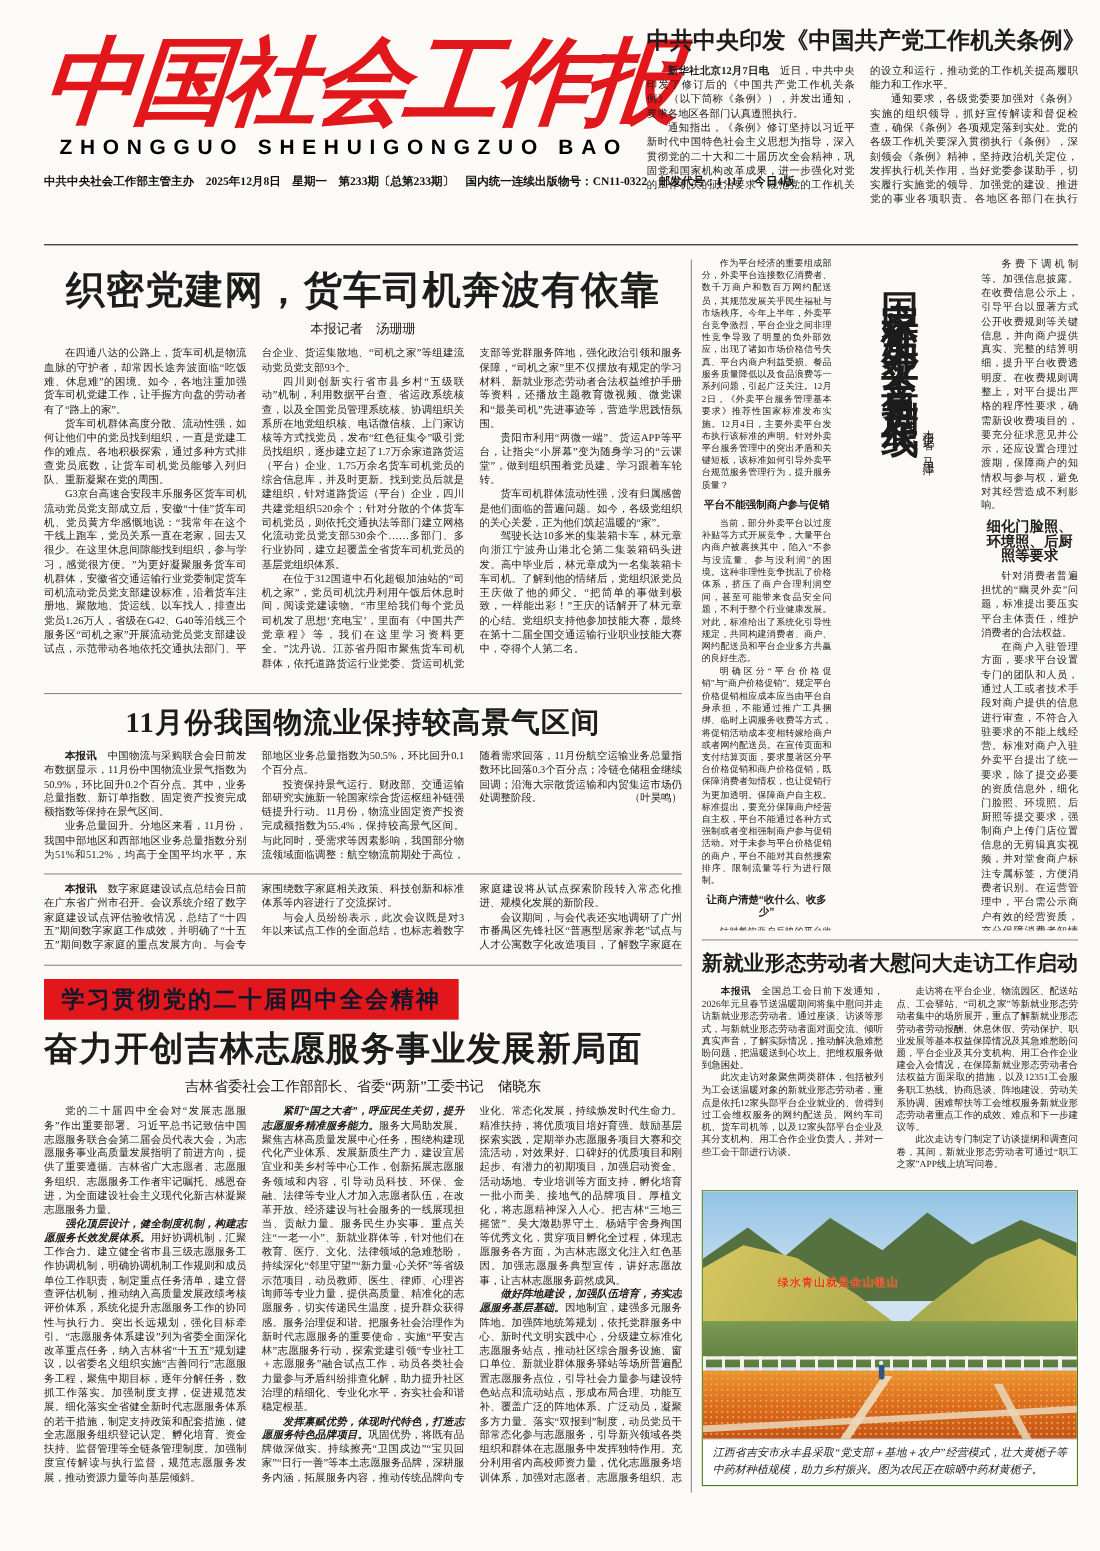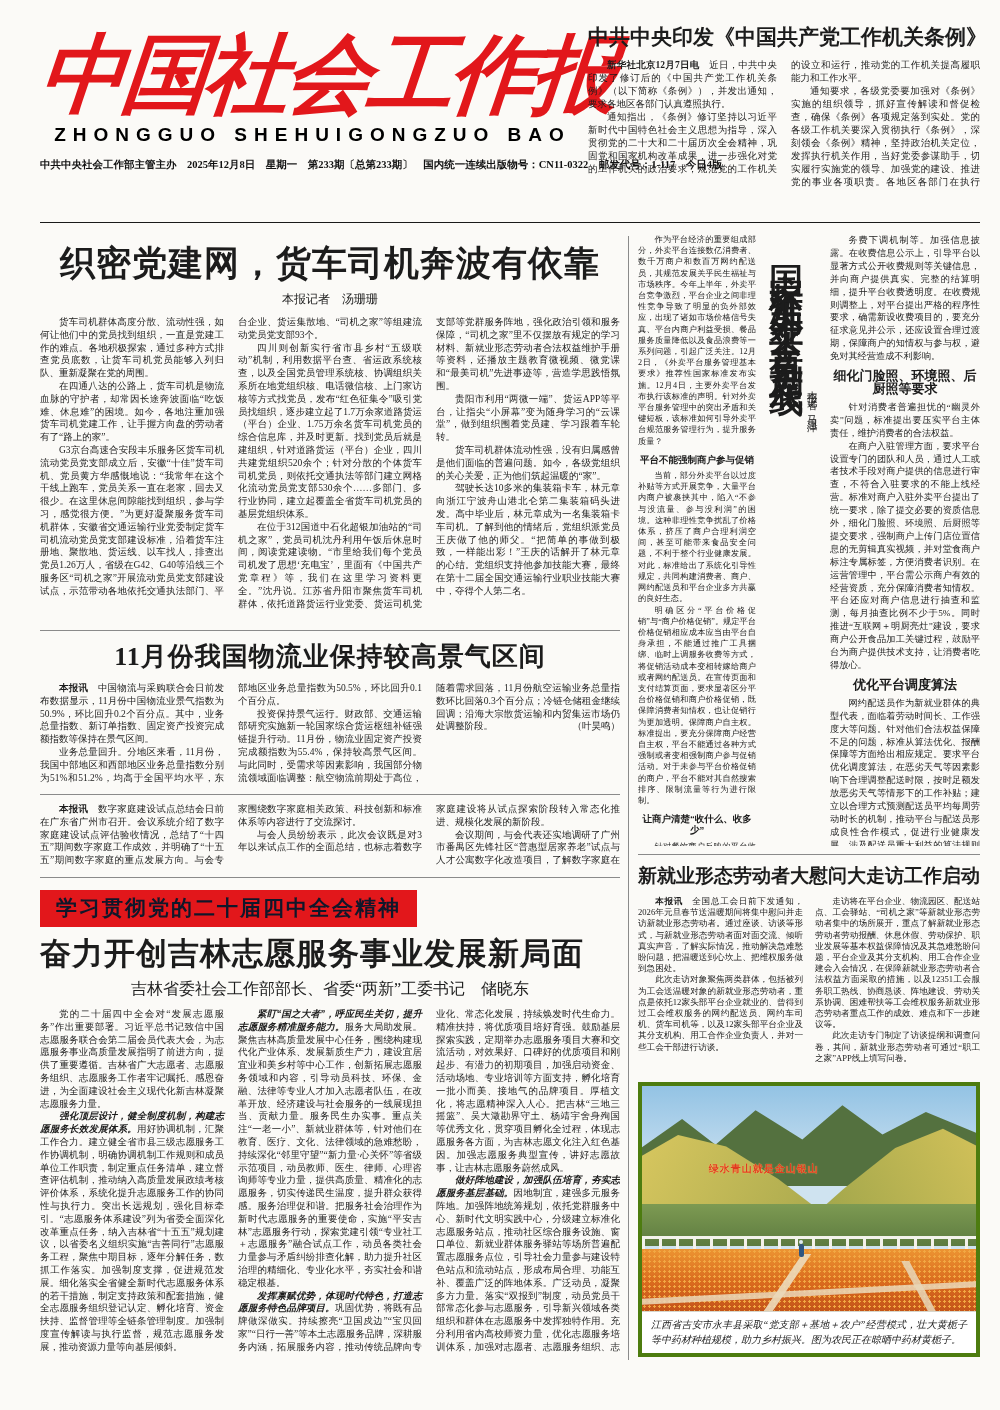--- a/index.html
+++ b/index.html
@@ -55,41 +55,41 @@
     letter-spacing:1px;white-space:nowrap;}
   .logi-cols{height:104px;}
   .digi-cols{height:66px;}
   
   .banner{display:inline-block;background:#e2171b;color:#0f172a;
     font-family:"Liberation Sans","DejaVu Sans",sans-serif;
     font-weight:bold;font-size:21px;letter-spacing:2px;
     padding:4px 16px 5px 16px;margin:4px 0 6px 0;}
   .jilin h1{margin:0 0 4px 0;font-size:31px;font-weight:900;letter-spacing:1px;
     white-space:nowrap;}
-  .jilin .byline{font-size:16px;margin-bottom:8px;}
+  .jilin .byline{font-size:13px;margin-bottom:8px;}
   .jilin-cols{height:352px;}
   
-  .waimai{display:flex;height:612px;overflow:hidden;}
+  .waimai{display:flex;height:612px;overflow:hidden;gap:31px;}
   .wm-left{width:118px;flex:none;font-size:8.2px;line-height:11.2px;}
   .wm-left .subhead{font-size:9.5px;}
   .vh-block{width:62px;flex:none;display:flex;justify-content:center;margin:0 6px;}
   .vh-title{writing-mode:vertical-rl;font-size:34px;font-weight:900;
     letter-spacing:9px;line-height:1.1;margin-top:4px;}
   .vh-byline{writing-mode:vertical-rl;font-size:10.5px;margin-top:148px;
     letter-spacing:3px;color:#222;}
   .wm-right{flex:1;min-width:0;font-size:9.2px;line-height:12.9px;}
   .wm-right .subhead{font-size:13px;}
   .wm-col p{text-indent:2em;text-align:justify;}
   
   .visit h2{margin:6px 0 7px 0;font-size:19px;font-weight:900;text-align:center;
     letter-spacing:0;white-space:nowrap;}
   .visit-cols{column-count:2;column-gap:12px;column-fill:auto;overflow:hidden;
     height:178px;font-size:8.6px;line-height:11.2px;}
   
-  .photo-frame{margin:8px 0 0 0;border:4px solid #4d7c0f;background:#fff;}
+  .photo-frame{margin:8px 0 0 0;border:1px solid #4d7c0f;background:#fff;}
   .photo{position:relative;height:225px;overflow:hidden;background:#cfe3f0;}
   .photo div{position:absolute;}
   .sky{left:0;right:0;top:0;height:80px;
     background:linear-gradient(#93c3e4,#c8dff0);}
   .mtn-far{left:0;right:0;top:14px;height:86px;background:#54713f;
     clip-path:polygon(0 100%,0 55%,12% 22%,22% 52%,34% 12%,48% 46%,60% 6%,72% 40%,85% 14%,100% 38%,100% 100%);}
   .hill-left{left:0;top:42px;width:60%;height:116px;
     background:linear-gradient(120deg,#d8c75f,#a3a54b);
     clip-path:polygon(0 100%,0 24%,18% 6%,42% 16%,68% 44%,100% 86%,100% 100%);}
   .hill-right{right:0;top:38px;width:55%;height:120px;
@@ -141,22 +141,22 @@
   </div>
 
   <div class="main">
 
     <section class="left-sec">
 
       <article class="lead-art">
         <h1>织密党建网，货车司机奔波有依靠</h1>
         <div class="byline">本报记者　汤珊珊</div>
         <div class="cols3 bodytext">
+            <p>在四通八达的公路上，货车司机是物流血脉的守护者，却常因长途奔波面临“吃饭难、休息难”的困境。如今，各地注重加强货车司机党建工作，让手握方向盘的劳动者有了“路上的家”。</p>
             <p>货车司机群体高度分散、流动性强，如何让他们中的党员找到组织，一直是党建工作的难点。各地积极探索，通过多种方式排查党员底数，让货车司机党员能够入列归队、重新凝聚在党的周围。</p>
-            <p>在四通八达的公路上，货车司机是物流血脉的守护者，却常因长途奔波面临“吃饭难、休息难”的困境。如今，各地注重加强货车司机党建工作，让手握方向盘的劳动者有了“路上的家”。</p>
             <p>G3京台高速合安段丰乐服务区货车司机流动党员党支部成立后，安徽“十佳”货车司机、党员黄方华感慨地说：“我常年在这个干线上跑车，党员关系一直在老家，回去又很少。在这里休息间隙能找到组织，参与学习，感觉很方便。”为更好凝聚服务货车司机群体，安徽省交通运输行业党委制定货车司机流动党员党支部建设标准，沿着货车注册地、聚散地、货运线、以车找人，排查出党员1.26万人，省级在G42、G40等沿线三个服务区“司机之家”开展流动党员党支部建设试点，示范带动各地依托交通执法部门、平台企业、货运集散地、“司机之家”等组建流动党员党支部93个。</p>
             <p>四川则创新实行省市县乡村“五级联动”机制，利用数据平台查、省运政系统核查，以及全国党员管理系统核、协调组织关系所在地党组织核、电话微信核、上门家访核等方式找党员，发布“红色征集令”吸引党员找组织，逐步建立起了1.7万余家道路货运（平台）企业、1.75万余名货车司机党员的综合信息库，并及时更新。找到党员后就是建组织，针对道路货运（平台）企业，四川共建党组织520余个；针对分散的个体货车司机党员，则依托交通执法等部门建立网格化流动党员党支部530余个……多部门、多行业协同，建立起覆盖全省货车司机党员的基层党组织体系。</p>
             <p>在位于312国道中石化超银加油站的“司机之家”，党员司机沈丹利用午饭后休息时间，阅读党建读物。“市里给我们每个党员司机发了思想‘充电宝’，里面有《中国共产党章程》等，我们在这里学习资料更全。”沈丹说。江苏省丹阳市聚焦货车司机群体，依托道路货运行业党委、货运司机党支部等党群服务阵地，强化政治引领和服务保障，“司机之家”里不仅摆放有规定的学习材料、新就业形态劳动者合法权益维护手册等资料，还播放主题教育微视频、微党课和“最美司机”先进事迹等，营造学思践悟氛围。</p>
             <p>贵阳市利用“两微一端”、货运APP等平台，让指尖“小屏幕”变为随身学习的“云课堂”，做到组织围着党员建、学习跟着车轮转。</p>
             <p>货车司机群体流动性强，没有归属感曾是他们面临的普遍问题。如今，各级党组织的关心关爱，正为他们筑起温暖的“家”。</p>
             <p>驾驶长达10多米的集装箱卡车，林元章向浙江宁波舟山港北仑第二集装箱码头进发。高中毕业后，林元章成为一名集装箱卡车司机。了解到他的情绪后，党组织派党员王庆做了他的师父。“把简单的事做到极致，一样能出彩！”王庆的话解开了林元章的心结。党组织支持他参加技能大赛，最终在第十二届全国交通运输行业职业技能大赛中，夺得个人第二名。</p>
           </div>
       </article>
 
       <hr class="h-rule">

